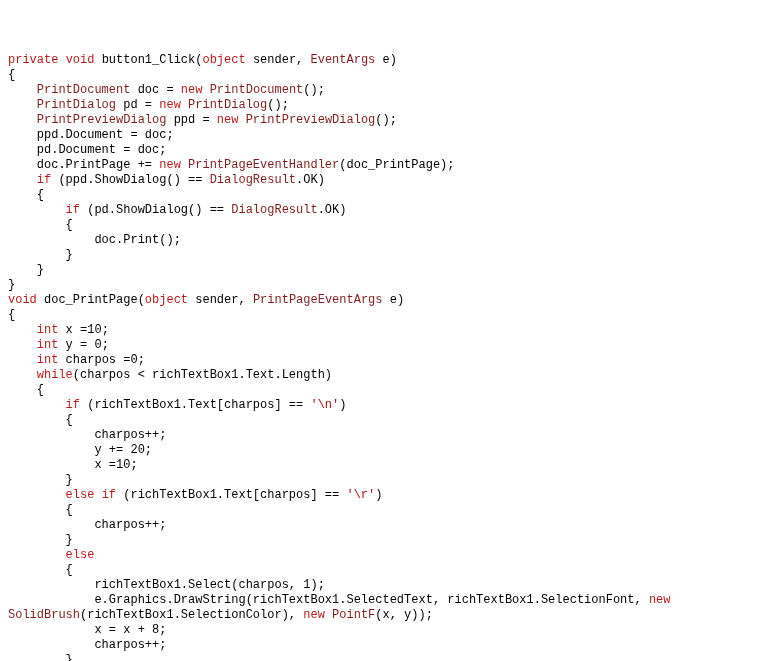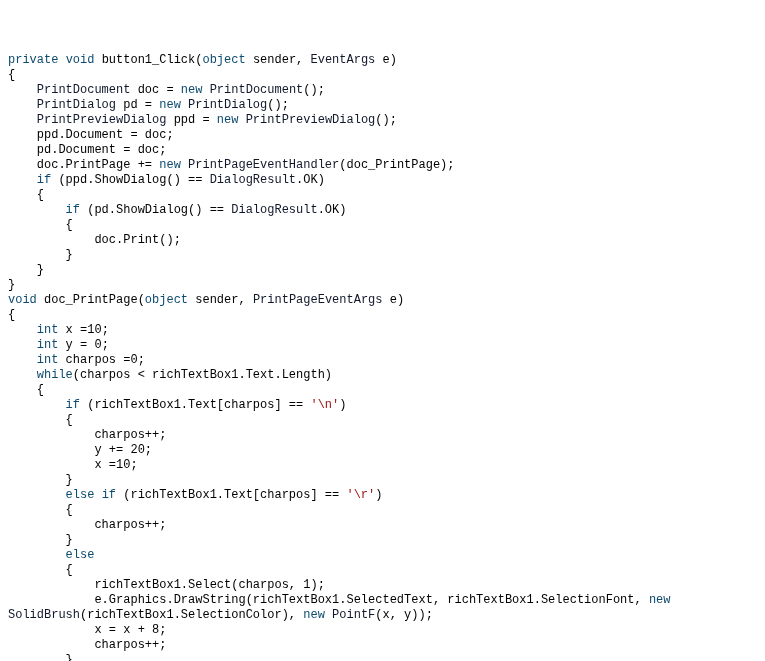--- a/index.html
+++ b/index.html
@@ -5,22 +5,22 @@
   body {
     margin: 0;
     padding: 8px;
     font-family: Consolas, "Courier New", monospace;
     font-size: 12px;
     line-height: 15px;
     background: #ffffff;
     color: #000000;
     white-space: pre;
   }
-  .kw { color: #0c4a6e; }
-  .type { color: #0f172a; }
+  .kw { color: #b91c1c; }
+  .type { color: #7f1d1d; }
   .str { color: #a31515; }
   .line { display: block; }
 </style>
 </head>
 <body>
 
 
 <div id="code-container"><span class="line"><span class="kw">private</span><span> </span><span class="kw">void</span><span> button1_Click(</span><span class="kw">object</span><span> sender, </span><span class="type">EventArgs</span><span> e)</span></span><span class="line"><span>{</span></span><span class="line">    <span class="type">PrintDocument</span><span> doc = </span><span class="kw">new</span><span> </span><span class="type">PrintDocument</span><span>();</span></span><span class="line">    <span class="type">PrintDialog</span><span> pd = </span><span class="kw">new</span><span> </span><span class="type">PrintDialog</span><span>();</span></span><span class="line">    <span class="type">PrintPreviewDialog</span><span> ppd = </span><span class="kw">new</span><span> </span><span class="type">PrintPreviewDialog</span><span>();</span></span><span class="line">    <span>ppd.Document = doc;</span></span><span class="line">    <span>pd.Document = doc;</span></span><span class="line">    <span>doc.PrintPage += </span><span class="kw">new</span><span> </span><span class="type">PrintPageEventHandler</span><span>(doc_PrintPage);</span></span><span class="line">    <span class="kw">if</span><span> (ppd.ShowDialog() == </span><span class="type">DialogResult</span><span>.OK)</span></span><span class="line">    <span>{</span></span><span class="line">        <span class="kw">if</span><span> (pd.ShowDialog() == </span><span class="type">DialogResult</span><span>.OK)</span></span><span class="line">        <span>{</span></span><span class="line">            <span>doc.Print();</span></span><span class="line">        <span>}</span></span><span class="line">    <span>}</span></span><span class="line"><span>}</span></span><span class="line"><span class="kw">void</span><span> doc_PrintPage(</span><span class="kw">object</span><span> sender, </span><span class="type">PrintPageEventArgs</span><span> e)</span></span><span class="line"><span>{</span></span><span class="line">    <span class="kw">int</span><span> x =10;</span></span><span class="line">    <span class="kw">int</span><span> y = 0;</span></span><span class="line">    <span class="kw">int</span><span> charpos =0;</span></span><span class="line">    <span class="kw">while</span><span>(charpos &lt; richTextBox1.Text.Length)</span></span><span class="line">    <span>{</span></span><span class="line">        <span class="kw">if</span><span> (richTextBox1.Text[charpos] == </span><span class="str">'\n'</span><span>)</span></span><span class="line">        <span>{</span></span><span class="line">            <span>charpos++;</span></span><span class="line">            <span>y += 20;</span></span><span class="line">            <span>x =10;</span></span><span class="line">        <span>}</span></span><span class="line">        <span class="kw">else</span><span> </span><span class="kw">if</span><span> (richTextBox1.Text[charpos] == </span><span class="str">'\r'</span><span>)</span></span><span class="line">        <span>{</span></span><span class="line">            <span>charpos++;</span></span><span class="line">        <span>}</span></span><span class="line">        <span class="kw">else</span></span><span class="line">        <span>{</span></span><span class="line">            <span>richTextBox1.Select(charpos, 1);</span></span><span class="line">            <span>e.Graphics.DrawString(richTextBox1.SelectedText, richTextBox1.SelectionFont, </span><span class="kw">new</span><span> </span></span><span class="line"><span class="type">SolidBrush</span><span>(richTextBox1.SelectionColor), </span><span class="kw">new</span><span> </span><span class="type">PointF</span><span>(x, y));</span></span><span class="line">            <span>x = x + 8;</span></span><span class="line">            <span>charpos++;</span></span><span class="line">        <span>}</span></span></div>
 
 

